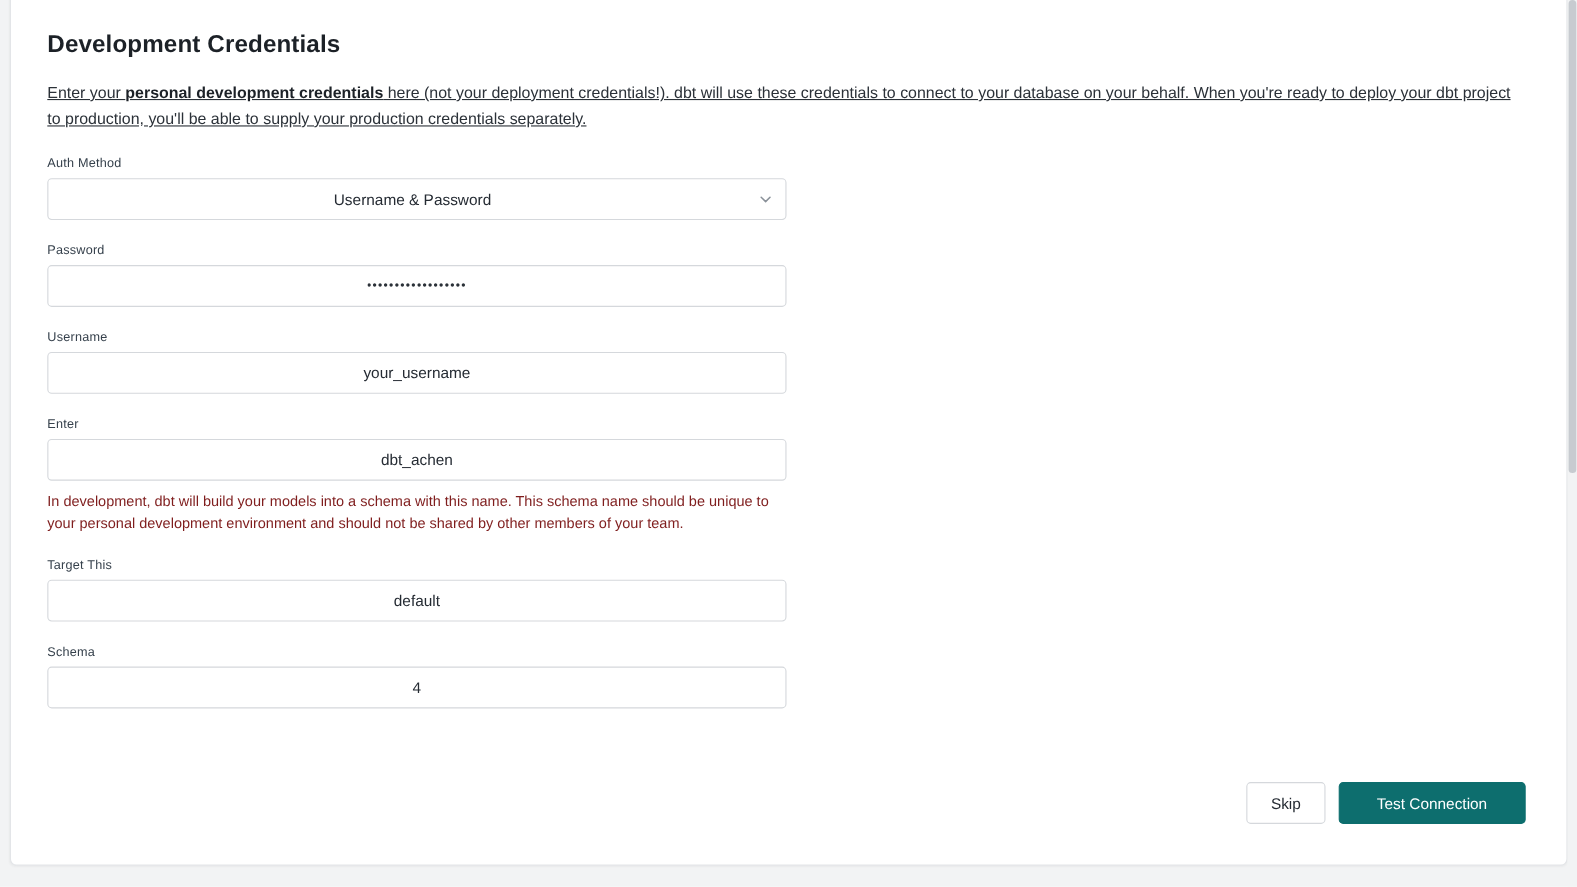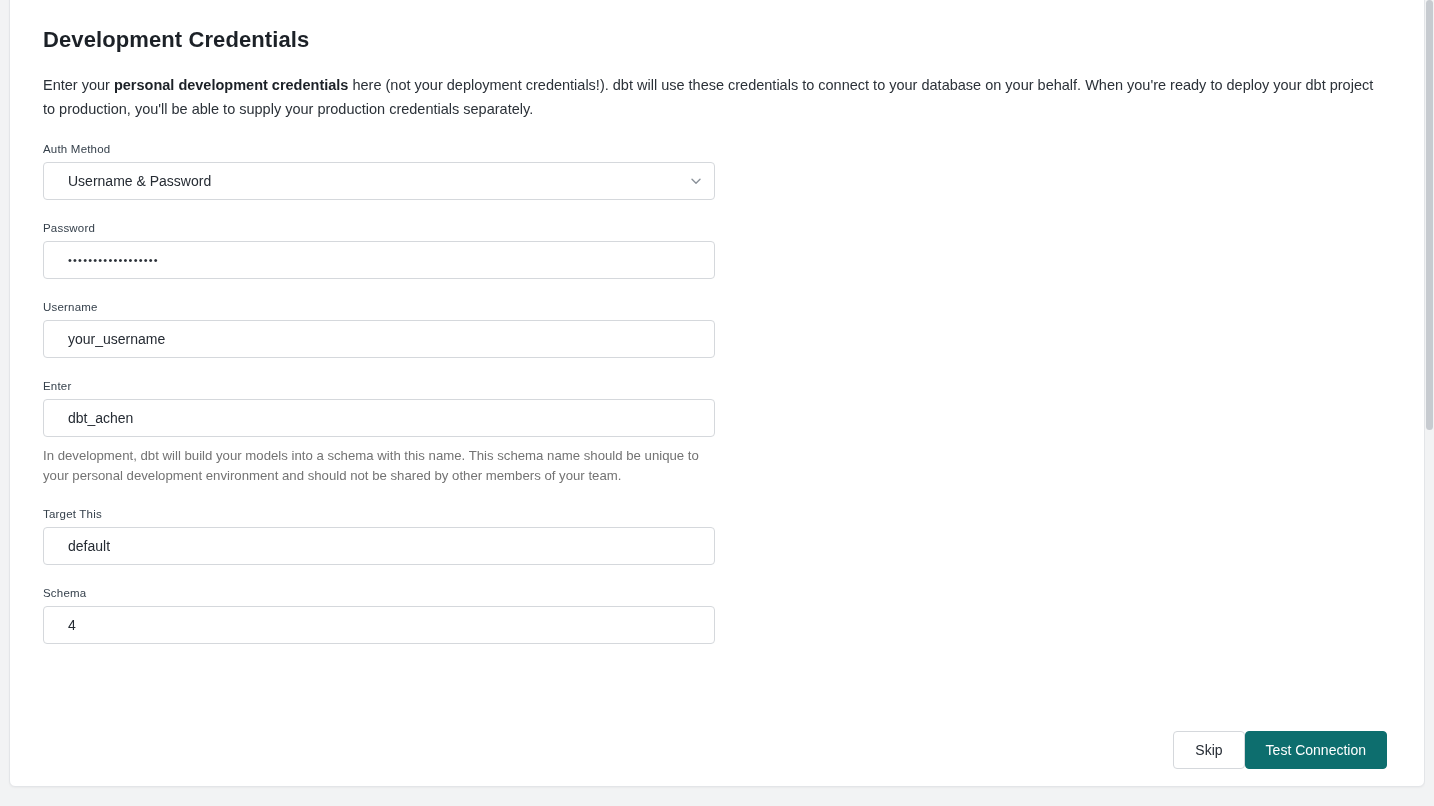--- a/index.html
+++ b/index.html
@@ -41,20 +41,21 @@
     color: #1c2127;
     margin: 14px 0 0 0;
     letter-spacing: 0.1px;
   }
   .intro {
     margin-top: 20px;
     font-size: 14.5px;
     line-height: 24px;
     color: #2b3138;
     max-width: 1340px;
+    text-decoration: underline;
   }
   .intro b {
     font-weight: bold;
     color: #1c2127;
   }
   .field-block {
     margin-top: 22px;
   }
   .field-label {
     font-size: 11.5px;
@@ -68,20 +69,21 @@
     width: 672px;
     height: 38px;
     border: 1px solid #d5d8dc;
     border-radius: 4px;
     background: #ffffff;
     display: flex;
     align-items: center;
     padding: 0 24px;
     font-size: 14px;
     color: #252b33;
+    justify-content: center;
   }
   .control.select {
     cursor: pointer;
     padding-right: 32px;
   }
   .control .value {
     line-height: 36px;
     white-space: nowrap;
     overflow: hidden;
   }
@@ -96,49 +98,50 @@
     top: 50%;
     transform: translateY(-50%);
     width: 14px;
     height: 14px;
     display: block;
   }
   .helper {
     margin-top: 9px;
     font-size: 13.2px;
     line-height: 20px;
-    color: #737373;
+    color: #7f1d1d;
     max-width: 665px;
   }
   .actions {
     position: absolute;
     right: 37px;
-    top: 742px;
+    top: 722px;
     display: flex;
     align-items: center;
+    gap: 12px;
   }
   .btn {
     font-family: "Liberation Sans", sans-serif;
     font-size: 14px;
     border-radius: 4px;
     cursor: pointer;
     display: inline-flex;
     align-items: center;
     justify-content: center;
   }
   .btn-secondary {
     height: 38px;
     padding: 0 21px;
     background: #ffffff;
     border: 1px solid #d5d8dc;
     color: #252b33;
   }
   .btn-primary {
     height: 38px;
-    padding: 0 20px;
+    padding: 0 34px;
     background: #0d6e6e;
     border: 1px solid #0d6e6e;
     color: #ffffff;
   }
   .scrollbar-track {
     position: absolute;
     right: 0;
     top: 0;
     width: 9px;
     height: 806px;

